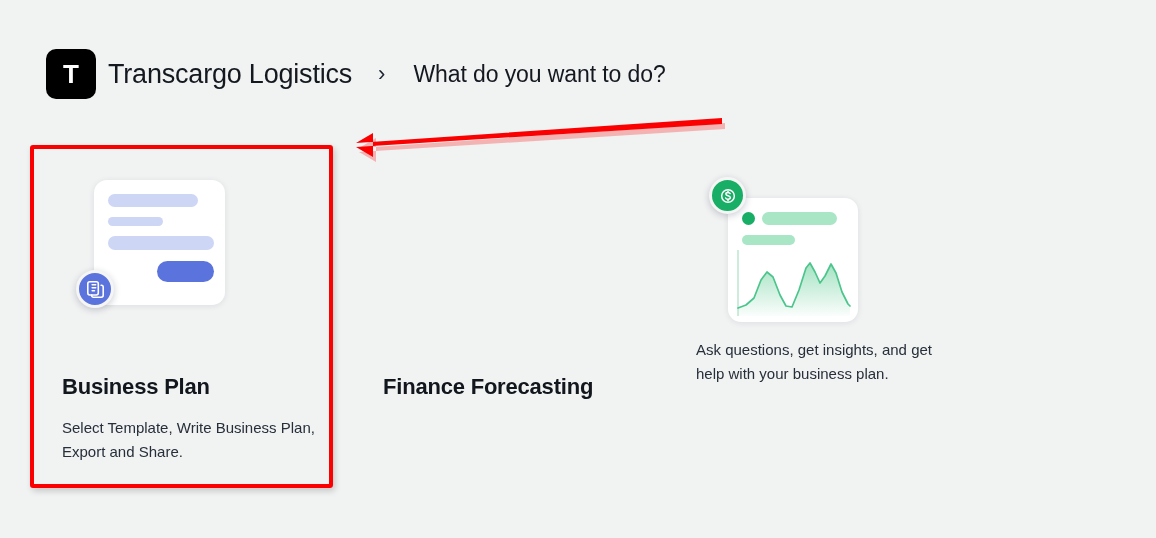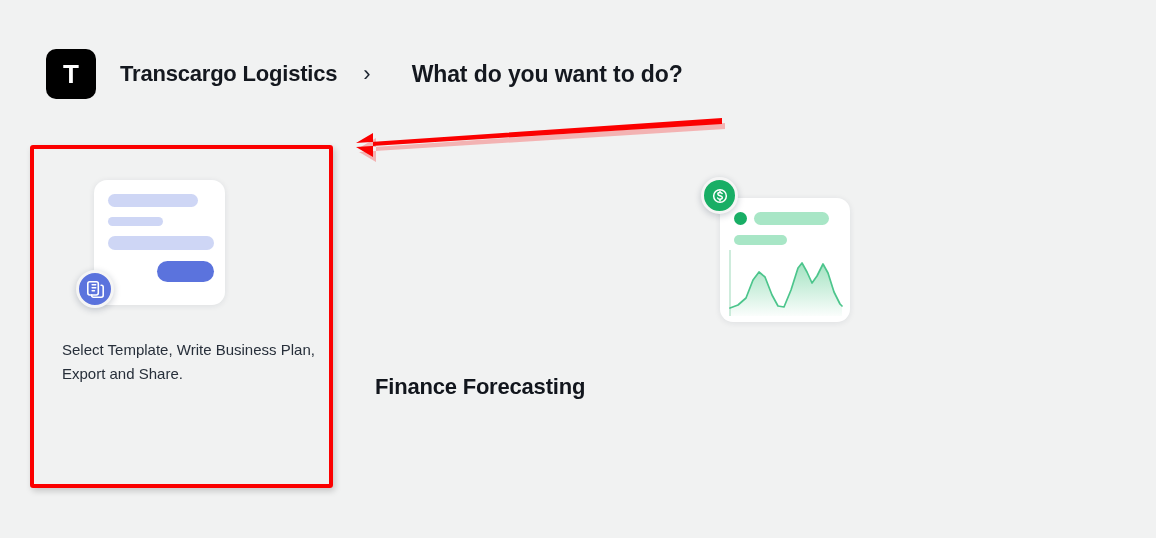--- a/index.html
+++ b/index.html
@@ -12,31 +12,31 @@
   #root { position:relative; width:1156px; height:538px; }
 
   
   .header { position:absolute; left:46px; top:49px; display:flex; align-items:center; }
   .logo-tile {
     width:50px; height:50px; border-radius:10px; background:#000;
     display:flex; align-items:center; justify-content:center;
     color:#fff; font-size:26px; font-weight:bold; line-height:1;
   }
   .org-name {
-    margin-left:24px; font-size:22px; font-weight:bold; color:#14181f;
+    margin-left:12px; font-size:27px; font-weight:normal; color:#14181f;
     letter-spacing:-0.2px;
   }
   .crumb-sep { margin-left:26px; font-size:22px; color:#1b2430; font-weight:500; }
-  .crumb-q { margin-left:41px; font-size:23px; font-weight:bold; color:#14181f; letter-spacing:-0.1px; }
+  .crumb-q { margin-left:28px; font-size:23px; font-weight:normal; color:#14181f; letter-spacing:-0.1px; }
 
   
   .cards { position:absolute; left:62px; top:172px; display:flex; }
   .card { width:313px; position:relative; }
   .card + .card { margin-left:0; }
-  .card:nth-child(2) { margin-left:0; }
+  .card:nth-child(2) { margin-left:8px; }
 
   .illus { position:relative; height:150px; }
   .sheet {
     position:absolute; background:#fff; border-radius:13px;
     box-shadow:0 1px 6px rgba(20,30,60,0.09);
   }
   .badge {
     position:absolute; border-radius:50%;
     display:flex; align-items:center; justify-content:center;
     box-shadow:0 2px 7px rgba(20,30,60,0.22);
@@ -89,20 +89,21 @@
         </div>
 
         <div class="badge" style="left:14px; top:98px; width:38px; height:38px; background:#5b73dd;">
           <svg width="21" height="21" viewBox="0 0 24 24" fill="none" stroke="#fff" stroke-width="1.8" stroke-linecap="round" stroke-linejoin="round">
             <rect x="3.2" y="3.2" width="12" height="15" rx="2.2"></rect>
             <path d="M8.2 6.6h4M8.2 10h4M8.2 13.4h2.6"></path>
             <path d="M18.4 7.2h.4a2 2 0 0 1 2 2v9.4a2.2 2.2 0 0 1-2.2 2.2H9.6a2 2 0 0 1-2-2v-.4"></path>
           </svg>
         </div>
       </div>
+      <div class="card-title">Business Plan</div>
       <div class="card-desc">Select Template, Write Business Plan, Export and Share.</div>
     </div>
 
     <div class="card">
       <div class="illus">
         <div class="sheet" style="left:345px; top:26px; width:130px; height:124px;">
           <div class="bar" style="left:14px; top:14px; width:13px; height:13px; background:#18ae65; border-radius:50%;"></div>
           <div class="bar" style="left:34px; top:14px; width:75px; height:13px; background:#a8e6c6;"></div>
           <div class="bar" style="left:14px; top:37px; width:53px; height:10px; background:#a8e6c6;"></div>
           <svg style="position:absolute; left:8px; top:52px;" width="116" height="68" viewBox="0 0 116 68">
@@ -126,20 +127,21 @@
         </div>
       </div>
       <div class="card-title">Finance Forecasting</div>
     </div>
 
     <div class="card">
       <div class="illus">
         
         
       </div>
+      <div class="card-desc">Ask questions, get insights, and get help with your business plan.</div>
     </div>
 
   </div>
 
   <div class="hl-box"></div>
 
   <svg class="arrow" width="420" height="100" viewBox="0 0 420 100">
     <g transform="translate(0,0)">
       <polygon points="392,18 26,43 43,33 43,57 26,47 392,24" fill="#fb0000" opacity="0.26" transform="translate(3,5)"></polygon>
       <polygon points="392,18 26,43 43,33 43,57 26,47 392,24" fill="#fb0000"></polygon>

